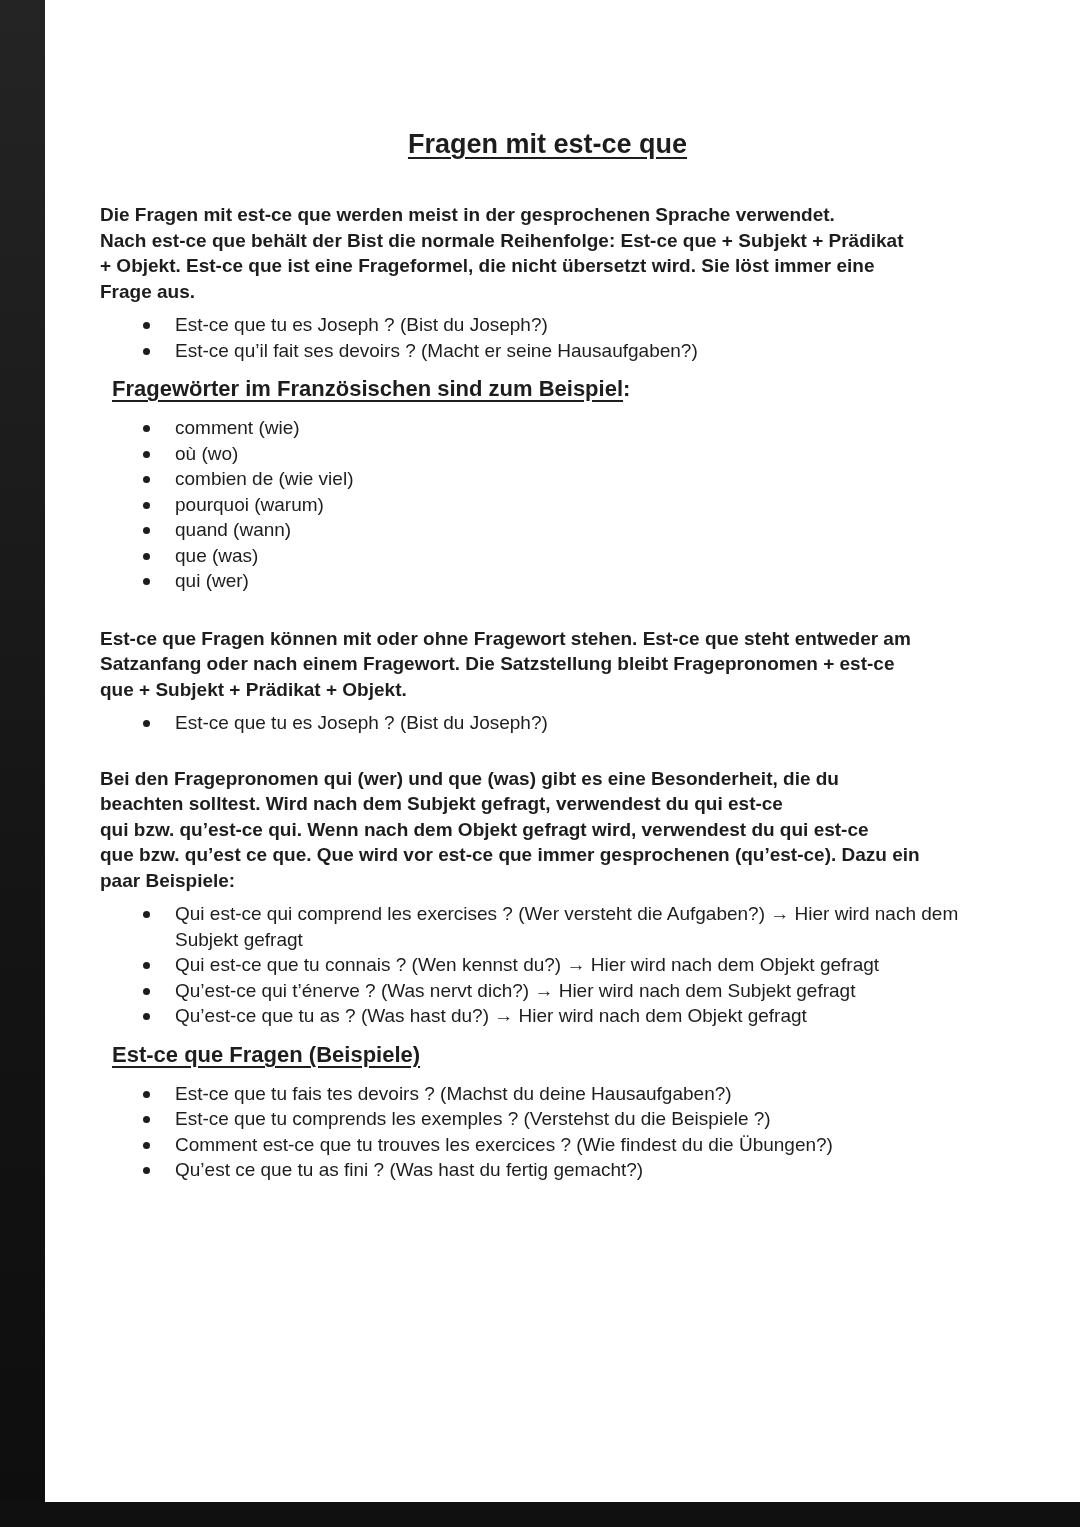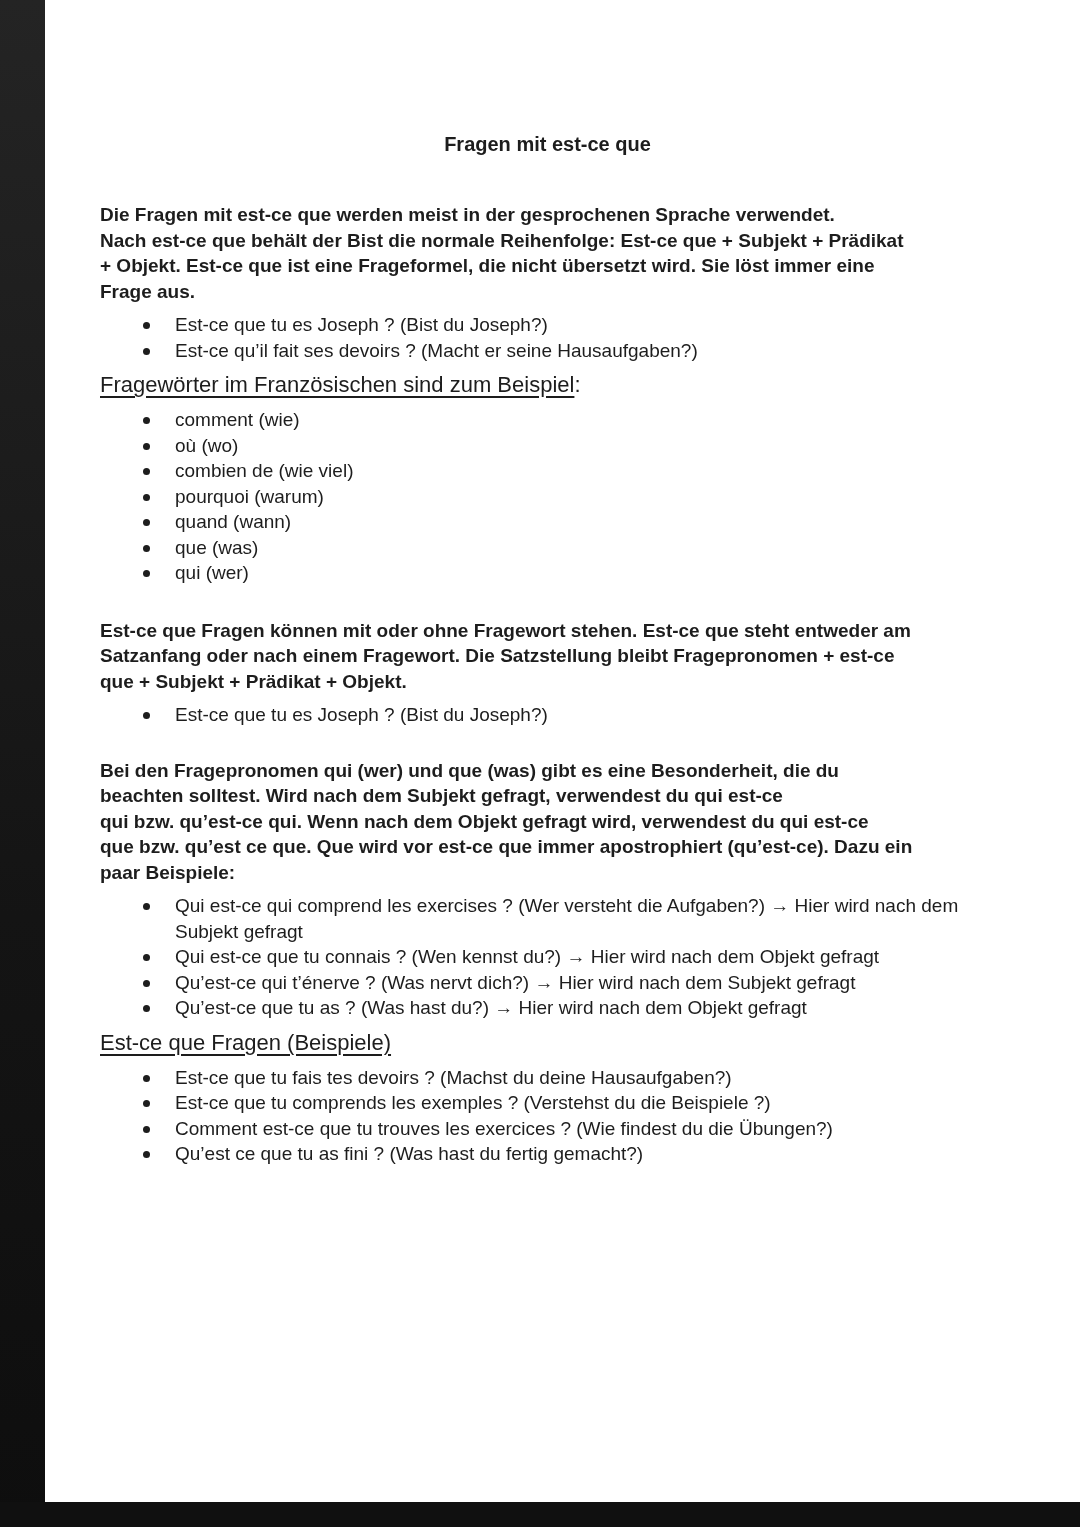--- a/index.html
+++ b/index.html
@@ -30,30 +30,31 @@
     background: #ffffff;
     box-sizing: border-box;
     padding: 0 85px 0 55px;
     color: #1d1d1d;
     font-size: 19px;
     line-height: 25.5px;
   }
   h1.title {
     margin: 128px 0 0 0;
     text-align: center;
-    font-size: 20px;
+    font-size: 27px;
     line-height: 32px;
     font-weight: bold;
+    text-decoration: underline;
     text-underline-offset: 4px;
   }
   h2.heading {
     font-size: 22px;
     line-height: 28px;
-    font-weight: normal;
-    margin: 0;
+    font-weight: bold;
+    margin: 12px;
   }
   .u { text-decoration: underline; text-underline-offset: 4px; }
   .para { margin: 0; font-weight: bold; }
   .line { display: block; }
   ul.blist {
     list-style: none;
     margin: 8px;
     padding: 0;
   }
   ul.blist li {
@@ -151,21 +152,21 @@
         <span class="btxt">Est-ce que tu es Joseph ? (Bist du Joseph?)</span>
       </li>
     </ul>
   </section>
 
   <section>
     <p class="para mt-pron">
       <span class="line">Bei den Fragepronomen qui (wer) und que (was) gibt es eine Besonderheit, die du</span>
       <span class="line">beachten solltest. Wird nach dem Subjekt gefragt, verwendest du qui est-ce</span>
       <span class="line">qui bzw. qu’est-ce qui. Wenn nach dem Objekt gefragt wird, verwendest du qui est-ce</span>
-      <span class="line">que bzw. qu’est ce que. Que wird vor est-ce que immer apostrophiert (qu’est-ce). Dazu ein</span>
+      <span class="line">que bzw. qu’est ce que. Que wird vor est-ce que immer gesprochenen (qu’est-ce). Dazu ein</span>
       <span class="line">paar Beispiele:</span>
     </p>
     <ul class="blist">
       <li>
         <span class="dot"></span>
         <span class="btxt">Qui est-ce qui comprend les exercises ? (Wer versteht die Aufgaben?) → Hier wird nach dem Subjekt gefragt</span>
       </li>
       <li>
         <span class="dot"></span>
         <span class="btxt">Qui est-ce que tu connais ? (Wen kennst du?) → Hier wird nach dem Objekt gefragt</span>

